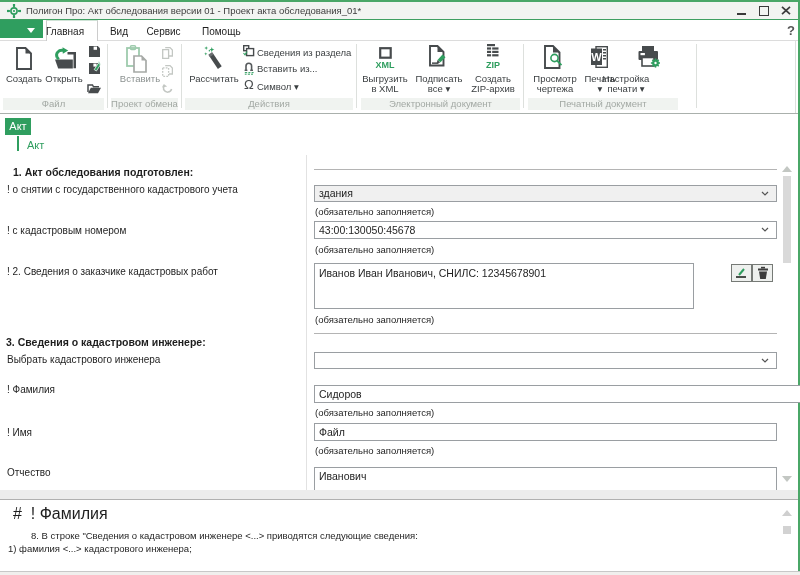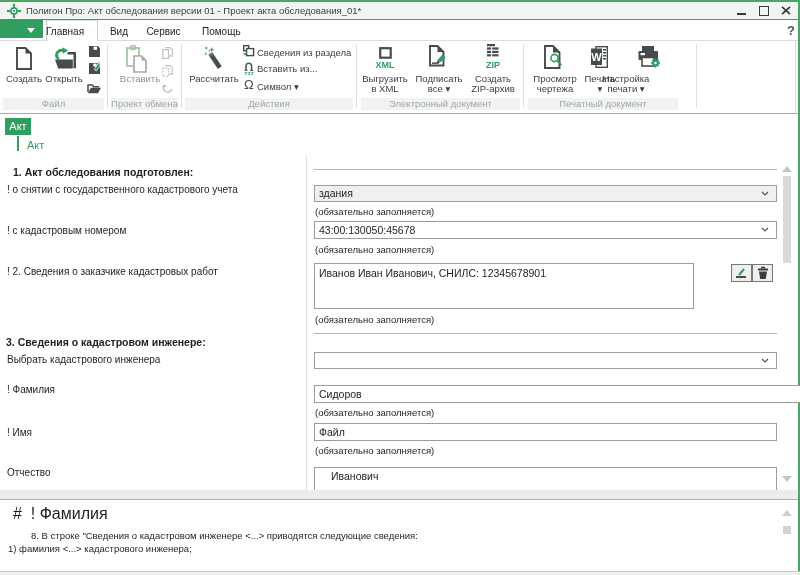--- a/index.html
+++ b/index.html
@@ -252,21 +252,21 @@
 <svg class="abs" style="left:761px;top:358px" width="8" height="5" viewBox="0 0 8 5">
     <polyline points="1,1 4,4 7,1" fill="none" stroke="#555" stroke-width="1.2"></polyline>
   </svg>
 <div class="lbl" style="left:7px;top:384px">! Фамилия</div>
 <div class="field" style="left:314px;top:385px;width:522px;height:18px;line-height:16px;padding-left:4px">Сидоров</div>
 <div class="hint" style="left:315px;top:407px">(обязательно заполняется)</div>
 <div class="lbl" style="left:7px;top:427px">! Имя</div>
 <div class="field" style="left:314px;top:423px;width:463px;height:18px;line-height:16px;padding-left:4px">Файл</div>
 <div class="hint" style="left:315px;top:445px">(обязательно заполняется)</div>
 <div class="lbl" style="left:7px;top:467px">Отчество</div>
-<div class="field" style="left:314px;top:467px;width:463px;height:23px;line-height:16px;padding-left:16px;border-bottom:none">Иванович</div>
+<div class="field" style="left:314px;top:467px;width:463px;height:23px;line-height:16px;padding-left:4px;border-bottom:none">Иванович</div>
 
 <div class="tri-up" style="left:782px;top:166px"></div>
 <div class="abs" style="left:783px;top:176px;width:8px;height:87px;background:#d9d9d9"></div>
 <div class="tri-down" style="left:782px;top:476px"></div>
 
 <div class="abs" style="left:0;top:490px;width:798px;height:9px;background:#ececec"></div>
 <div class="abs" style="left:0;top:499px;width:798px;height:1px;background:#b0b0b0"></div>
 <div class="abs" style="left:0;top:500px;width:798px;height:71px;background:#fff"></div>
 <div class="abs" style="left:13px;top:505px;font-size:16px;color:#1e1e1e">#&nbsp;&nbsp;! Фамилия</div>
 <div class="abs" style="left:31px;top:530px;font-size:9.5px;color:#1e1e1e">8. В строке "Сведения о кадастровом инженере &lt;...&gt; приводятся следующие сведения:</div>

